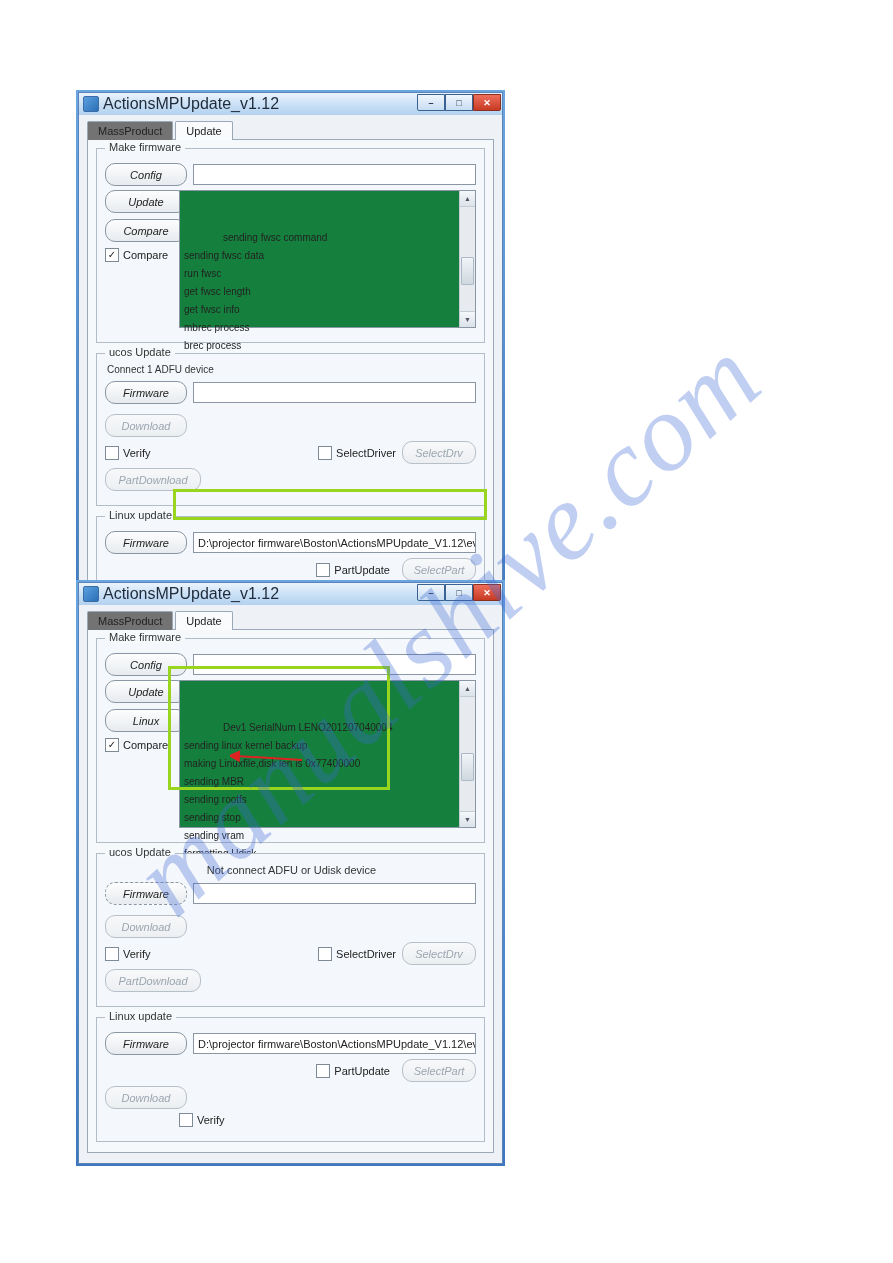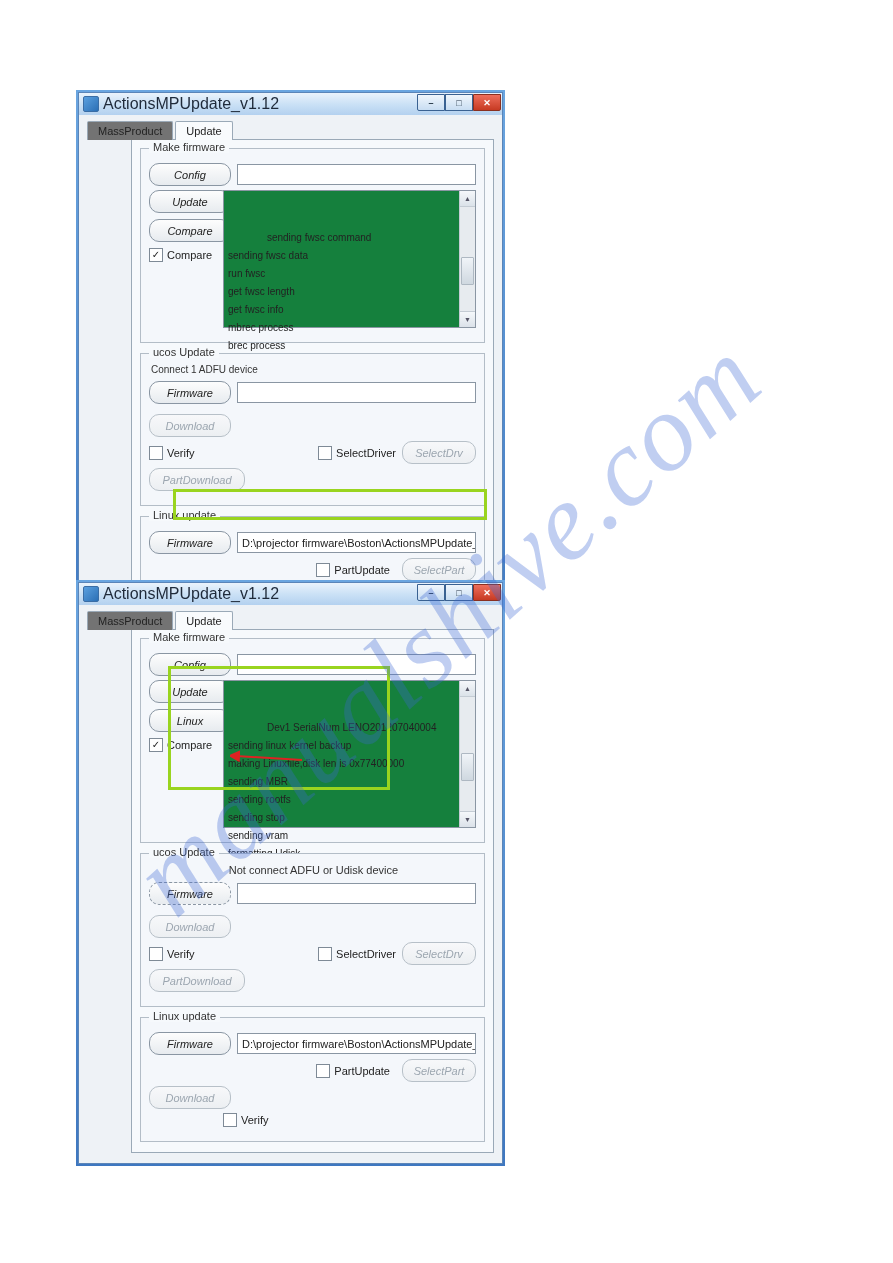--- a/index.html
+++ b/index.html
@@ -88,21 +88,20 @@
     font-size: 11px;
     color: #222;
     border-radius: 2px 2px 0 0;
   }
   .tab.active { background: #f9fbfd; font-weight: normal; }
   .tab.inactive { background: #737373; }
   .tabpage {
     border: 1px solid #9aa9b7;
     background: #f6f9fc;
     padding: 8px 8px 10px;
-    margin-left: 44px;
   }
 
   .groupbox {
     border: 1px solid #b3bdc7;
     padding: 10px 8px 10px;
     margin-bottom: 10px;
     position: relative;
     background: #f4f7fb;
   }
   .groupbox > .legend {

